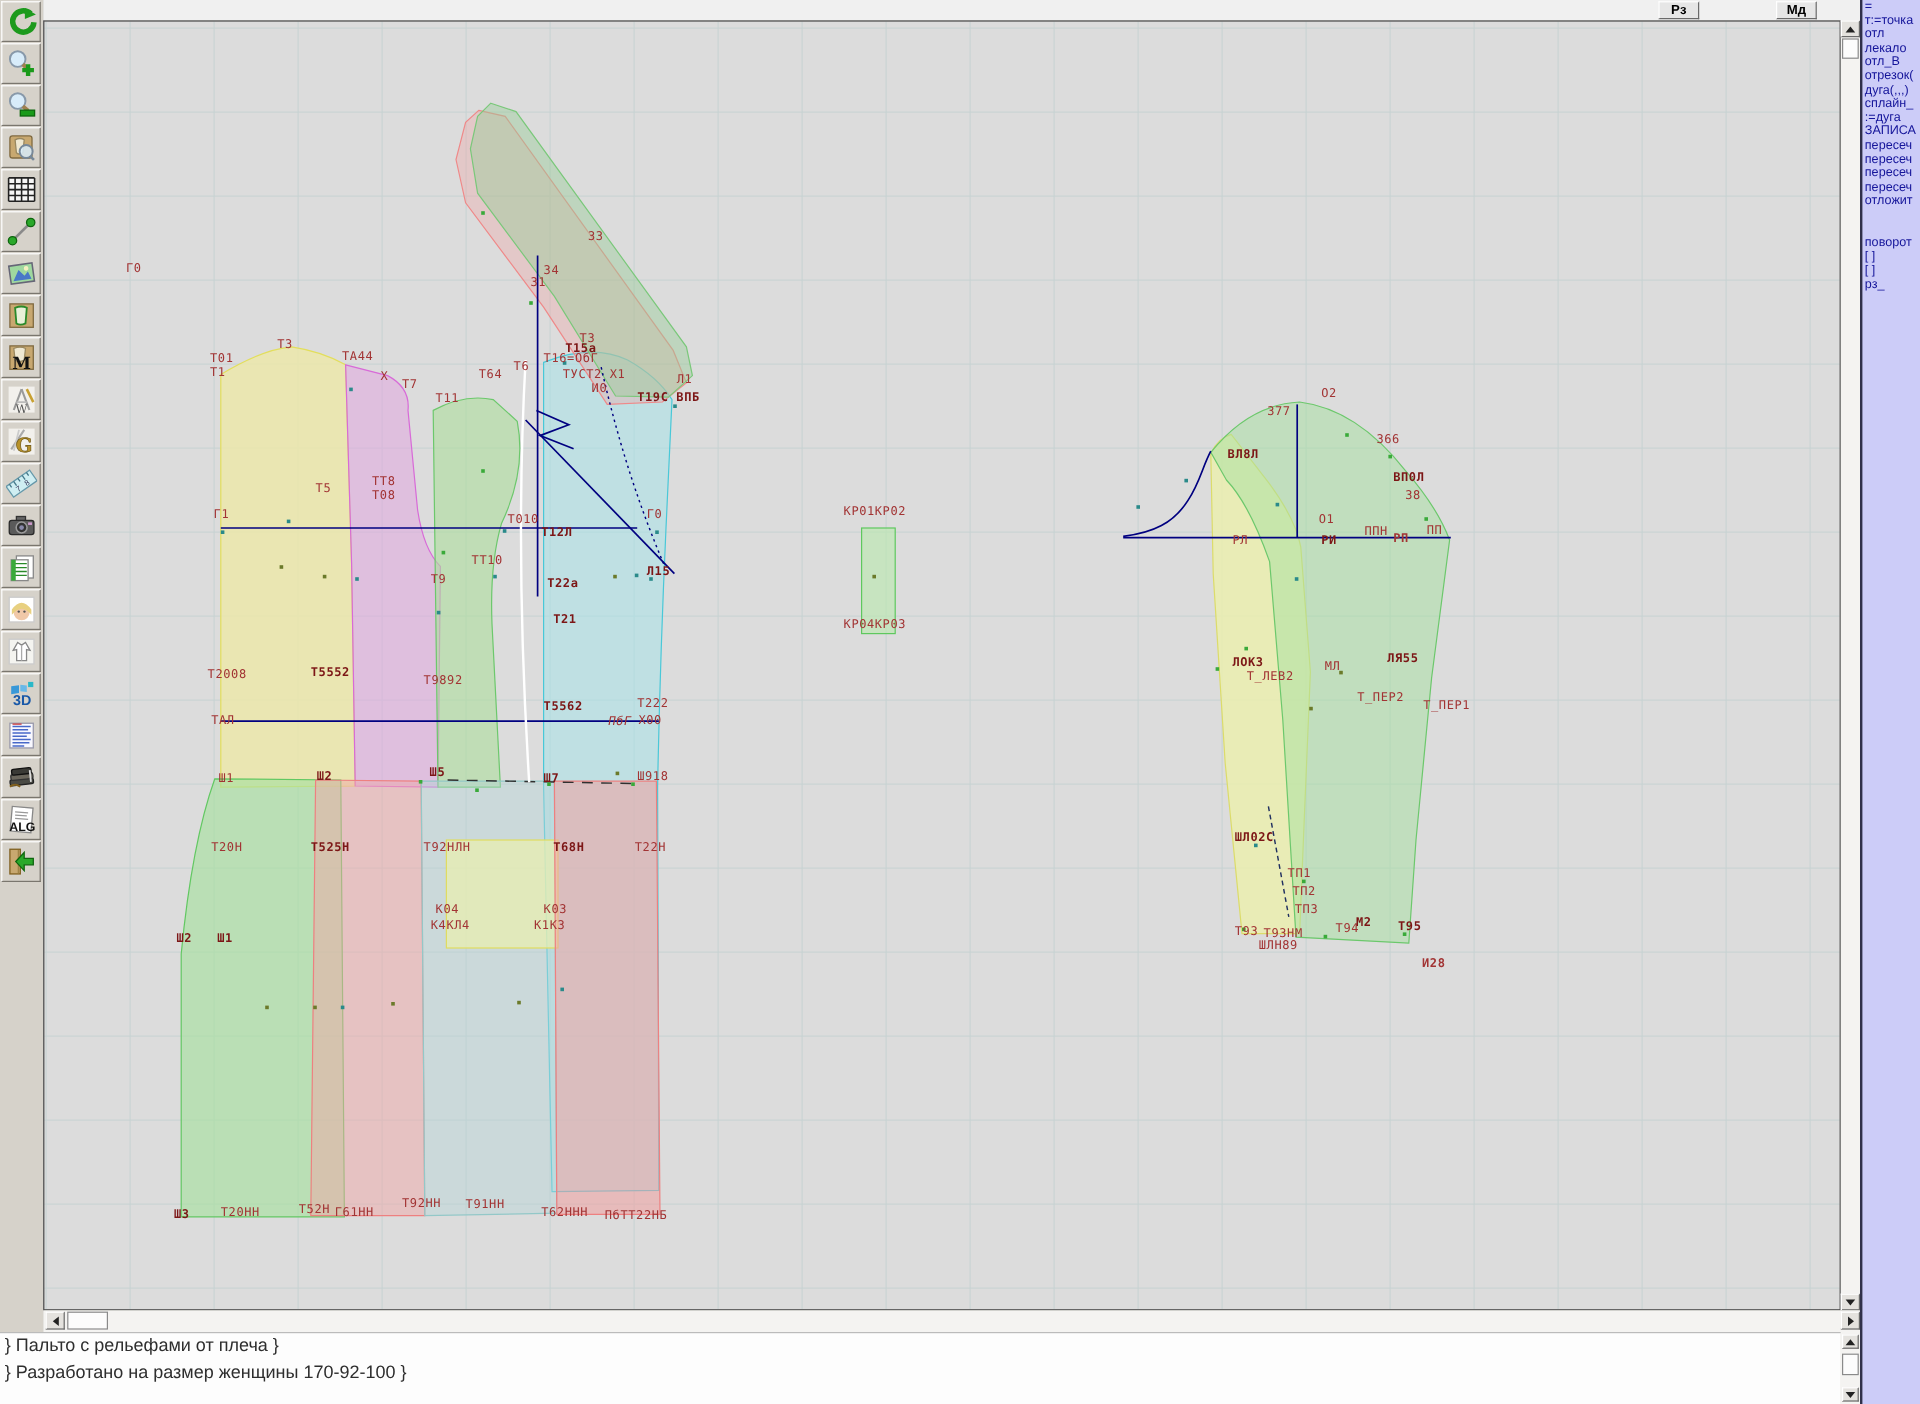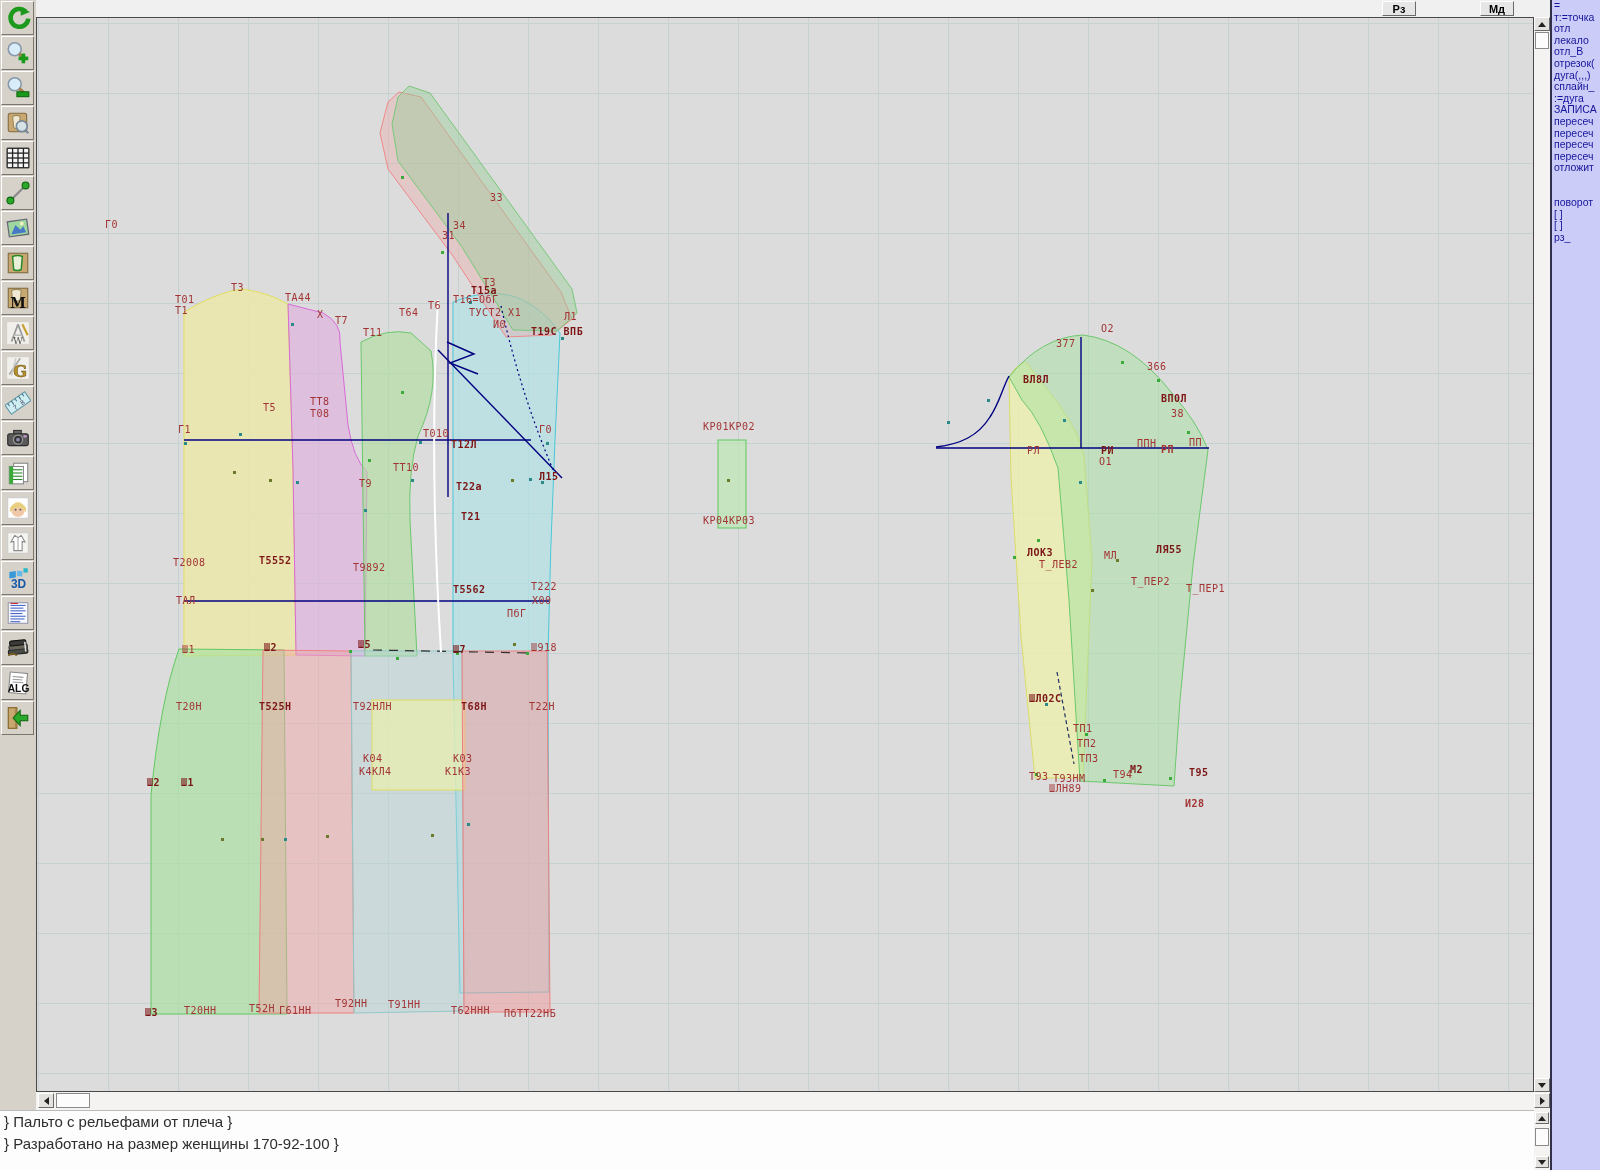--- a/index.html
+++ b/index.html
@@ -321,21 +321,21 @@
       <span class="lab" style="left: 356px; top: 444px;">ТТ10</span>
       <span class="lab" style="left: 322px; top: 460px;">Т9</span>
       <span class="lab b" style="left: 424px; top: 453px; margin-top: 40px;">Т21</span>
       <span class="lab b" style="left: 419px; top: 463px;">Т22а</span>
       <span class="lab b" style="left: 502px; top: 453px;">Л15</span>
       <span class="lab" style="left: 136px; top: 539px;">Т2008</span>
       <span class="lab b" style="left: 222px; top: 537px;">Т5552</span>
       <span class="lab" style="left: 316px; top: 544px;">Т9892</span>
       <span class="lab" style="left: 139px; top: 577px;">ТАЛ</span>
       <span class="lab b" style="left: 416px; top: 566px;">Т5562</span>
-      <span class="lab" style="left: 470px; top: 590px;">ПбГ</span>
+      <span class="lab" style="left: 470px; top: 578px; font-style: italic;">ПбГ</span>
       <span class="lab" style="left: 494px; top: 563px;">Т222</span>
       <span class="lab" style="left: 495px; top: 577px;">Х00</span>
       <span class="lab" style="left: 145px; top: 626px;">Ш1</span>
       <span class="lab b" style="left: 227px; top: 624px;">Ш2</span>
       <span class="lab b" style="left: 321px; top: 621px;">Ш5</span>
       <span class="lab b" style="left: 416px; top: 626px;">Ш7</span>
       <span class="lab" style="left: 494px; top: 624px;">Ш918</span>
       <span class="lab" style="left: 139px; top: 683px;">Т20Н</span>
       <span class="lab b" style="left: 222px; top: 683px;">Т525Н</span>
       <span class="lab" style="left: 316px; top: 683px;">Т92НЛН</span>
@@ -358,41 +358,41 @@
       <span class="lab" style="left: 666px; top: 403px;">КР01</span>
       <span class="lab" style="left: 692px; top: 403px;">КР02</span>
       <span class="lab" style="left: 666px; top: 497px;">КР04</span>
       <span class="lab" style="left: 692px; top: 497px;">КР03</span>
       <span class="lab" style="left: 1064px; top: 305px;">О2</span>
       <span class="lab" style="left: 1019px; top: 320px;">З77</span>
       <span class="lab" style="left: 1110px; top: 343px;">З66</span>
       <span class="lab b" style="left: 986px; top: 356px;">ВЛ8Л</span>
       <span class="lab b" style="left: 1124px; top: 375px;">ВП0Л</span>
       <span class="lab" style="left: 1134px; top: 390px;">38</span>
-      <span class="lab" style="left: 1062px; top: 410px; margin-top: 28px;">О1</span>
+      <span class="lab" style="left: 1062px; top: 410px;">О1</span>
       <span class="lab" style="left: 990px; top: 427px;">РЛ</span>
       <span class="lab b" style="left: 1064px; top: 427px;">РИ</span>
       <span class="lab" style="left: 1100px; top: 420px;">ППН</span>
       <span class="lab" style="left: 1124px; top: 426px; font-weight: bold;">РП</span>
       <span class="lab" style="left: 1152px; top: 419px;">ПП</span>
       <span class="lab b" style="left: 990px; top: 529px;">ЛОК3</span>
       <span class="lab" style="left: 1002px; top: 541px;">Т_ЛЕВ2</span>
       <span class="lab" style="left: 1067px; top: 532px;">МЛ</span>
       <span class="lab b" style="left: 1119px; top: 526px;">ЛЯ55</span>
       <span class="lab" style="left: 1094px; top: 558px;">Т_ПЕР2</span>
       <span class="lab" style="left: 1149px; top: 565px;">Т_ПЕР1</span>
       <span class="lab b" style="left: 992px; top: 675px;">ШЛ02С</span>
       <span class="lab" style="left: 1036px; top: 705px;">ТП1</span>
       <span class="lab" style="left: 1040px; top: 720px;">ТП2</span>
       <span class="lab" style="left: 1042px; top: 735px;">ТП3</span>
       <span class="lab" style="left: 992px; top: 753px;">Т93</span>
       <span class="lab" style="left: 1016px; top: 755px;">Т93НМ</span>
       <span class="lab" style="left: 1076px; top: 751px;">Т94</span>
       <span class="lab b" style="left: 1093px; top: 746px;">М2</span>
-      <span class="lab b" style="left: 1128px; top: 749px; margin-left: 24px;">Т95</span>
+      <span class="lab b" style="left: 1128px; top: 749px;">Т95</span>
       <span class="lab" style="left: 1148px; top: 780px; font-weight: bold;">И28</span>
       <span class="lab" style="left: 1012px; top: 765px;">ШЛН89</span>
       <div class="pt" style="left: 196px; top: 453px; background: rgb(107, 122, 42);"></div>
       <div class="pt" style="left: 232px; top: 461px; background: rgb(107, 122, 42);"></div>
       <div class="pt" style="left: 327px; top: 491px; background: rgb(42, 138, 138);"></div>
       <div class="pt" style="left: 374px; top: 461px; background: rgb(42, 138, 138);"></div>
       <div class="pt" style="left: 394px; top: 816px; background: rgb(107, 122, 42);"></div>
       <div class="pt" style="left: 430px; top: 805px; background: rgb(42, 138, 138);"></div>
       <div class="pt" style="left: 474px; top: 461px; background: rgb(107, 122, 42);"></div>
       <div class="pt" style="left: 504px; top: 463px; background: rgb(42, 138, 138);"></div>

